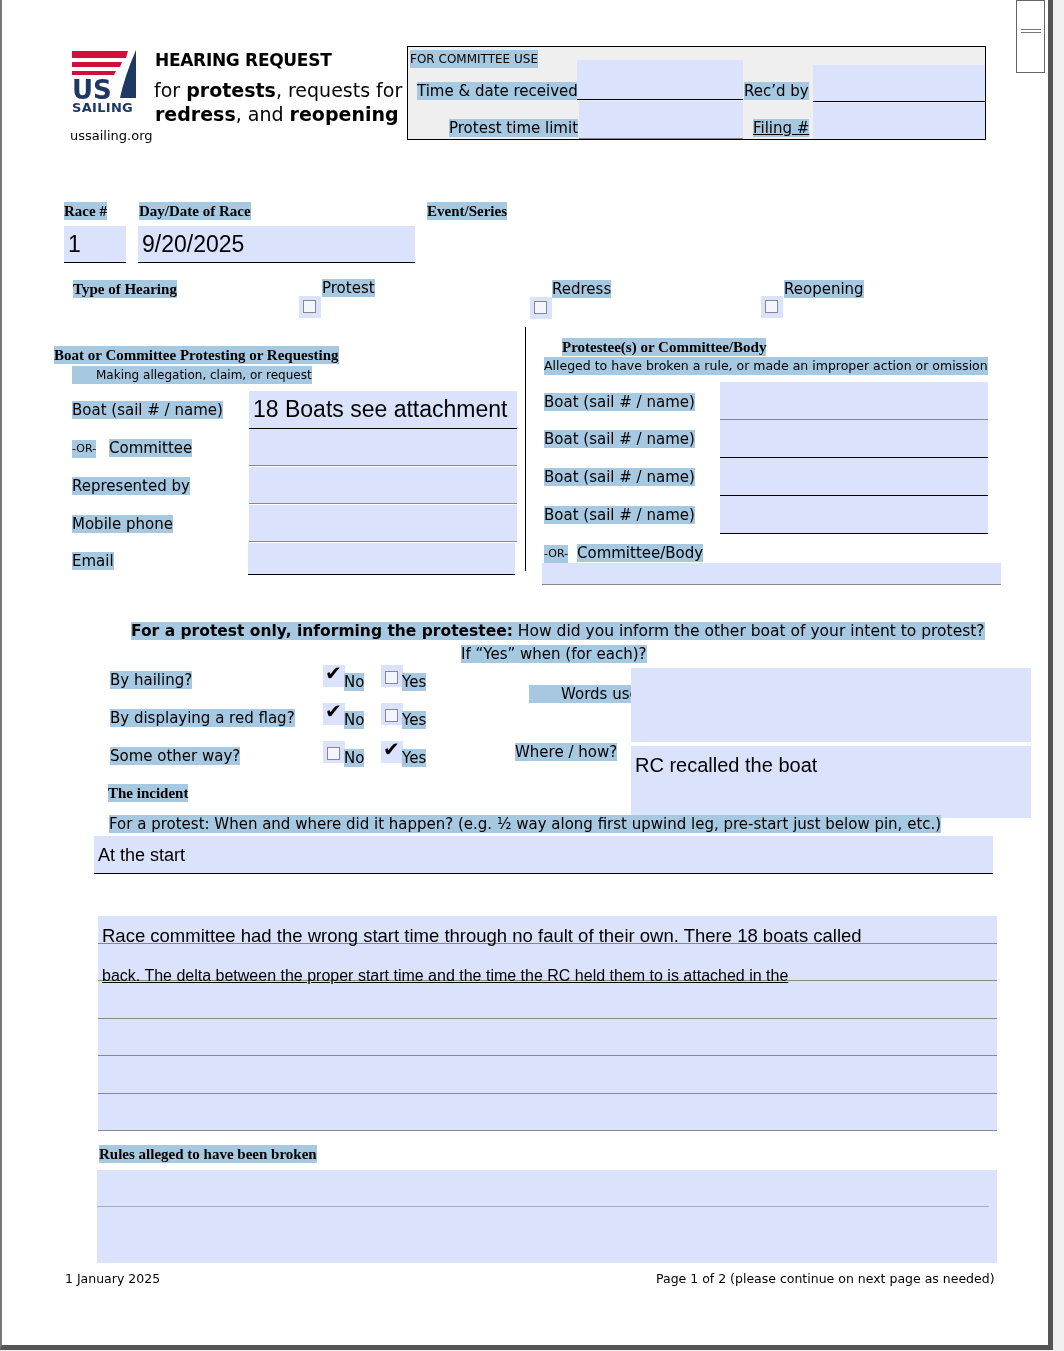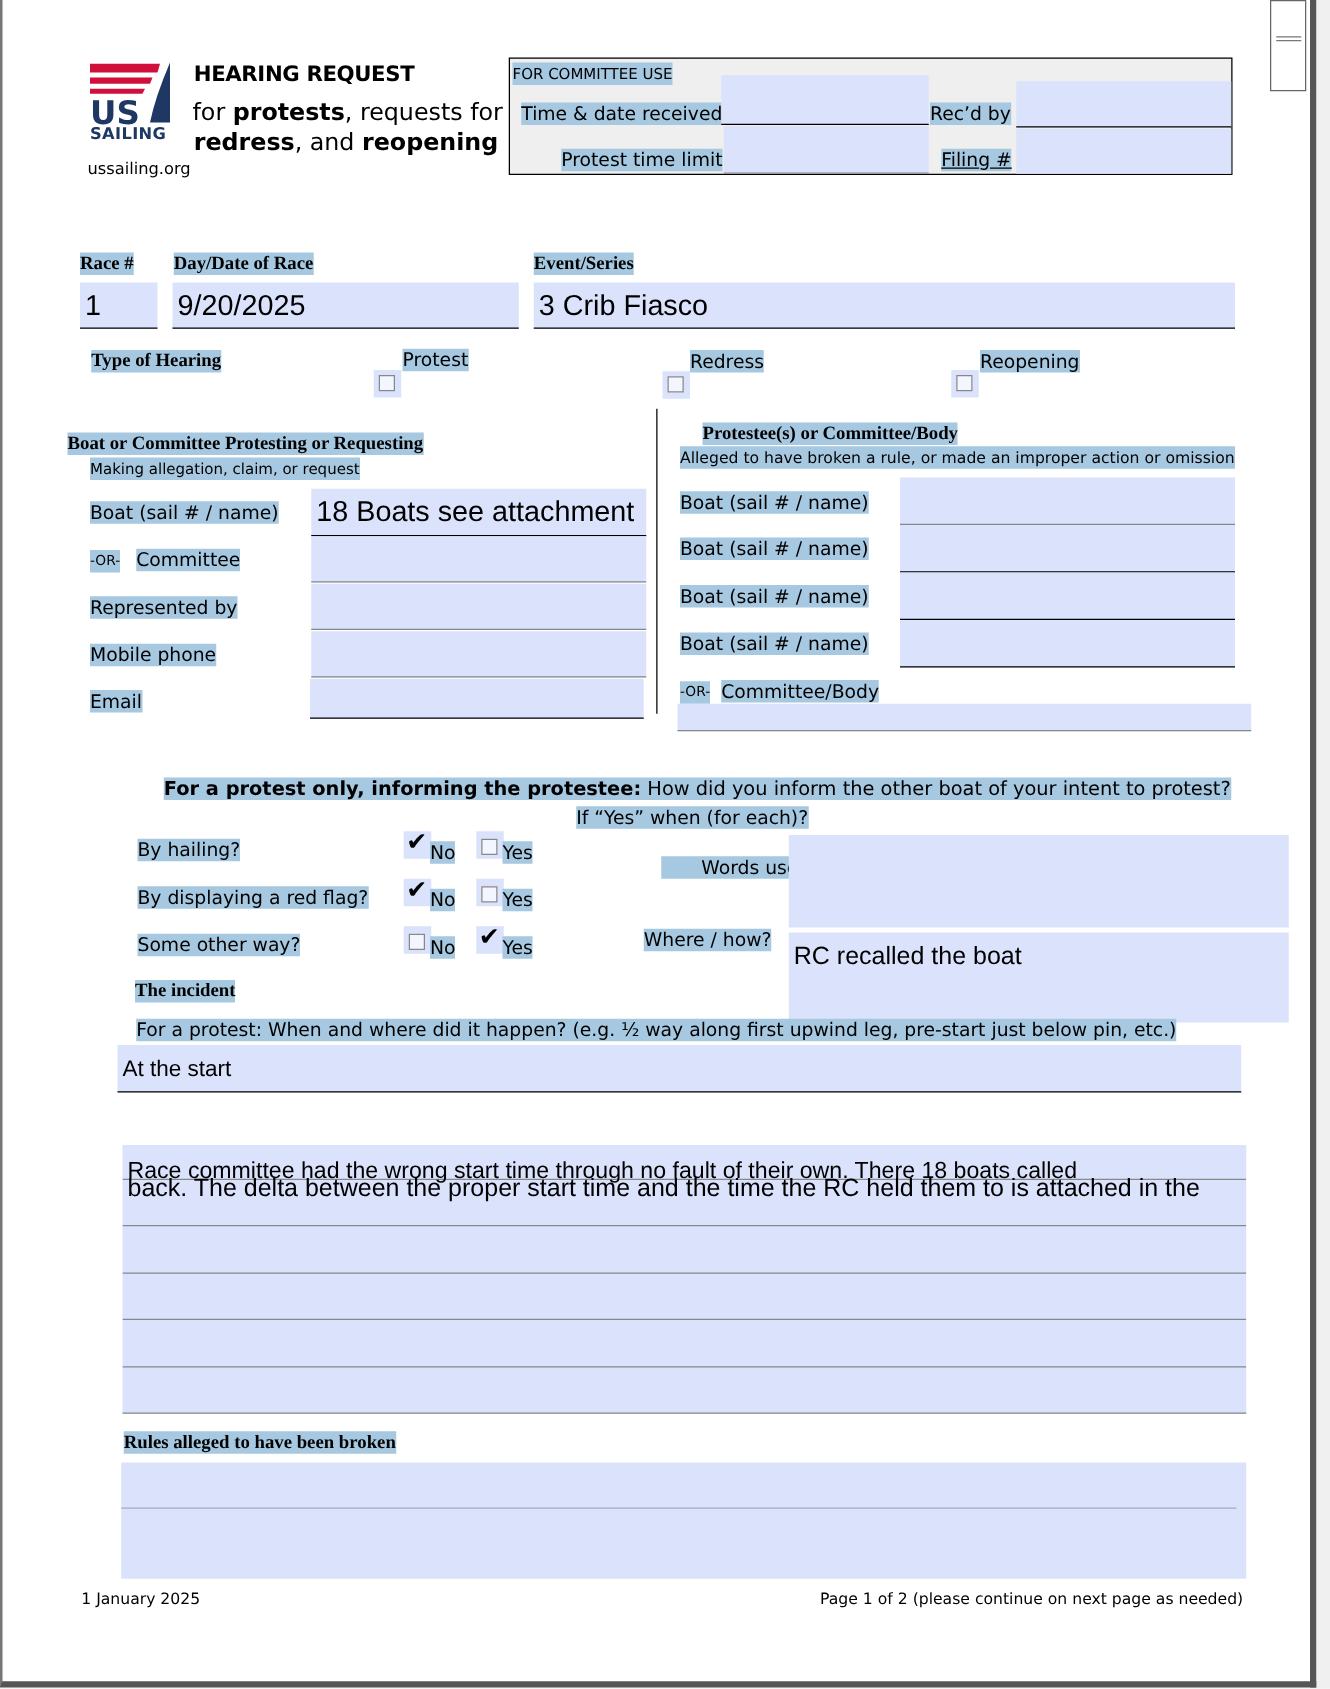--- a/index.html
+++ b/index.html
@@ -71,42 +71,39 @@
 
   <div class="abs lbl b hl" style="left:62px; top:202px;">Race #</div>
   <div class="abs lbl b hl" style="left:137px; top:202px;">Day/Date of Race</div>
   <div class="abs lbl b hl" style="left:425px; top:202px;">Event/Series</div>
   <div class="field" style="left:62px; top:226px; width:62px; height:37px; font-size:23px;">
       <span class="v" style="top:5px;">1</span>
     </div>
   <div class="field" style="left:136px; top:226px; width:277px; height:37px; font-size:23px;">
       <span class="v" style="top:5px;">9/20/2025</span>
     </div>
-  <div class="field" style="left:425px; top:226px; width:561px; height:37px; font-size:23px;">
-      <span class="v" style="top:5px;">3 Crib Fiasco</span>
-    </div>
 
   <div class="abs lbl b hl" style="left:71px; top:280px;">Type of Hearing</div>
   <div class="cb" style="left:297px; top:296px;">
       <div class="box" style="top:4px;"></div>
     </div>
   <div class="abs lbl hl" style="left:320px; top:279px;">Protest</div>
   <div class="cb" style="left:528px; top:297px;">
       <div class="box" style="top:4px;"></div>
     </div>
   <div class="abs lbl hl" style="left:550px; top:280px;">Redress</div>
   <div class="cb" style="left:759px; top:296px;">
       <div class="box" style="top:4px;"></div>
     </div>
   <div class="abs lbl hl" style="left:782px; top:280px;">Reopening</div>
 
   <div class="abs" style="left:523px; top:327px; width:1px; height:244px; background:#000;"></div>
 
   <div class="abs lbl b hl" style="left:52px; top:346px;">Boat or Committee Protesting or Requesting</div>
-  <div class="abs lbl sm hl" style="left:70px; top:366px; font-size:12px;">Making allegation, claim, or request</div>
+  <div class="abs lbl sm hl" style="left:70px; top:366px; font-size:12px;padding-left:24px;">Making allegation, claim, or request</div>
 
   <div class="abs lbl hl" style="left:70px; top:401px;">Boat (sail # / name)</div>
   <div class="field" style="left:247px; top:391px; width:268px; height:38px; font-size:23px;">
       <span class="v" style="top:5px;">18 Boats see attachment</span>
     </div>
 
   <div class="abs lbl hl" style="left:70px; top:440px; font-size:11px;">-OR-</div>
   <div class="abs lbl hl" style="left:107px; top:439px;">Committee</div>
   <div class="field gray" style="left:247px; top:429px; width:268px; height:37px;">
       <span class="v"></span>
@@ -204,21 +201,21 @@
       <span class="v" style="top:9px;">At the start</span>
     </div>
 
   <div class="field" style="left:96px; top:916px; width:899px; height:215px; border-bottom:1px solid #888;">
     <div class="rule" style="left:0; right:0; top:27px;"></div>
     <div class="rule" style="left:0; right:0; top:64px;"></div>
     <div class="rule" style="left:0; right:0; top:102px;"></div>
     <div class="rule" style="left:0; right:0; top:139px;"></div>
     <div class="rule" style="left:0; right:0; top:177px;"></div>
     <div class="v" style="top:9px; font-size:18.5px;">Race committee had the wrong start time through no fault of their own.  There 18 boats called</div>
-    <div class="v" style="top:24px; font-size:20px;">back.  The delta between the proper start time and the time the RC held them to is attached in the</div>
+    <div class="v" style="top:51px; font-size:16px;text-decoration:underline;">back.  The delta between the proper start time and the time the RC held them to is attached in the</div>
   </div>
 
   <div class="abs lbl b hl" style="left:97px; top:1145px;">Rules alleged to have been broken</div>
   <div class="field" style="left:95px; top:1170px; width:900px; height:93px; border-bottom:none;">
     <div class="rule" style="left:-8px; right:8px; top:36px; background:#aab;"></div>
     <span class="v"></span>
   </div>
 
   <div class="abs" style="left:63px; top:1271px; font-size:12.5px;">1 January 2025</div>
   <div class="abs" style="left:654px; top:1271px; font-size:12.5px; white-space:nowrap;">Page 1 of 2 (please continue on next page as needed)</div>

